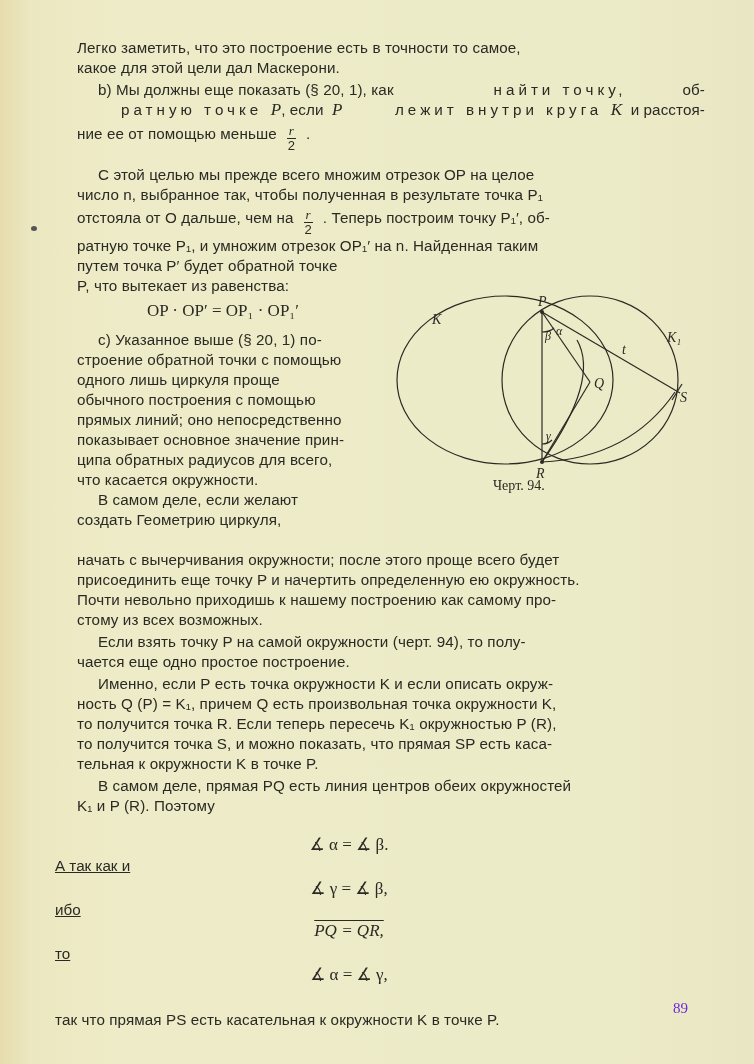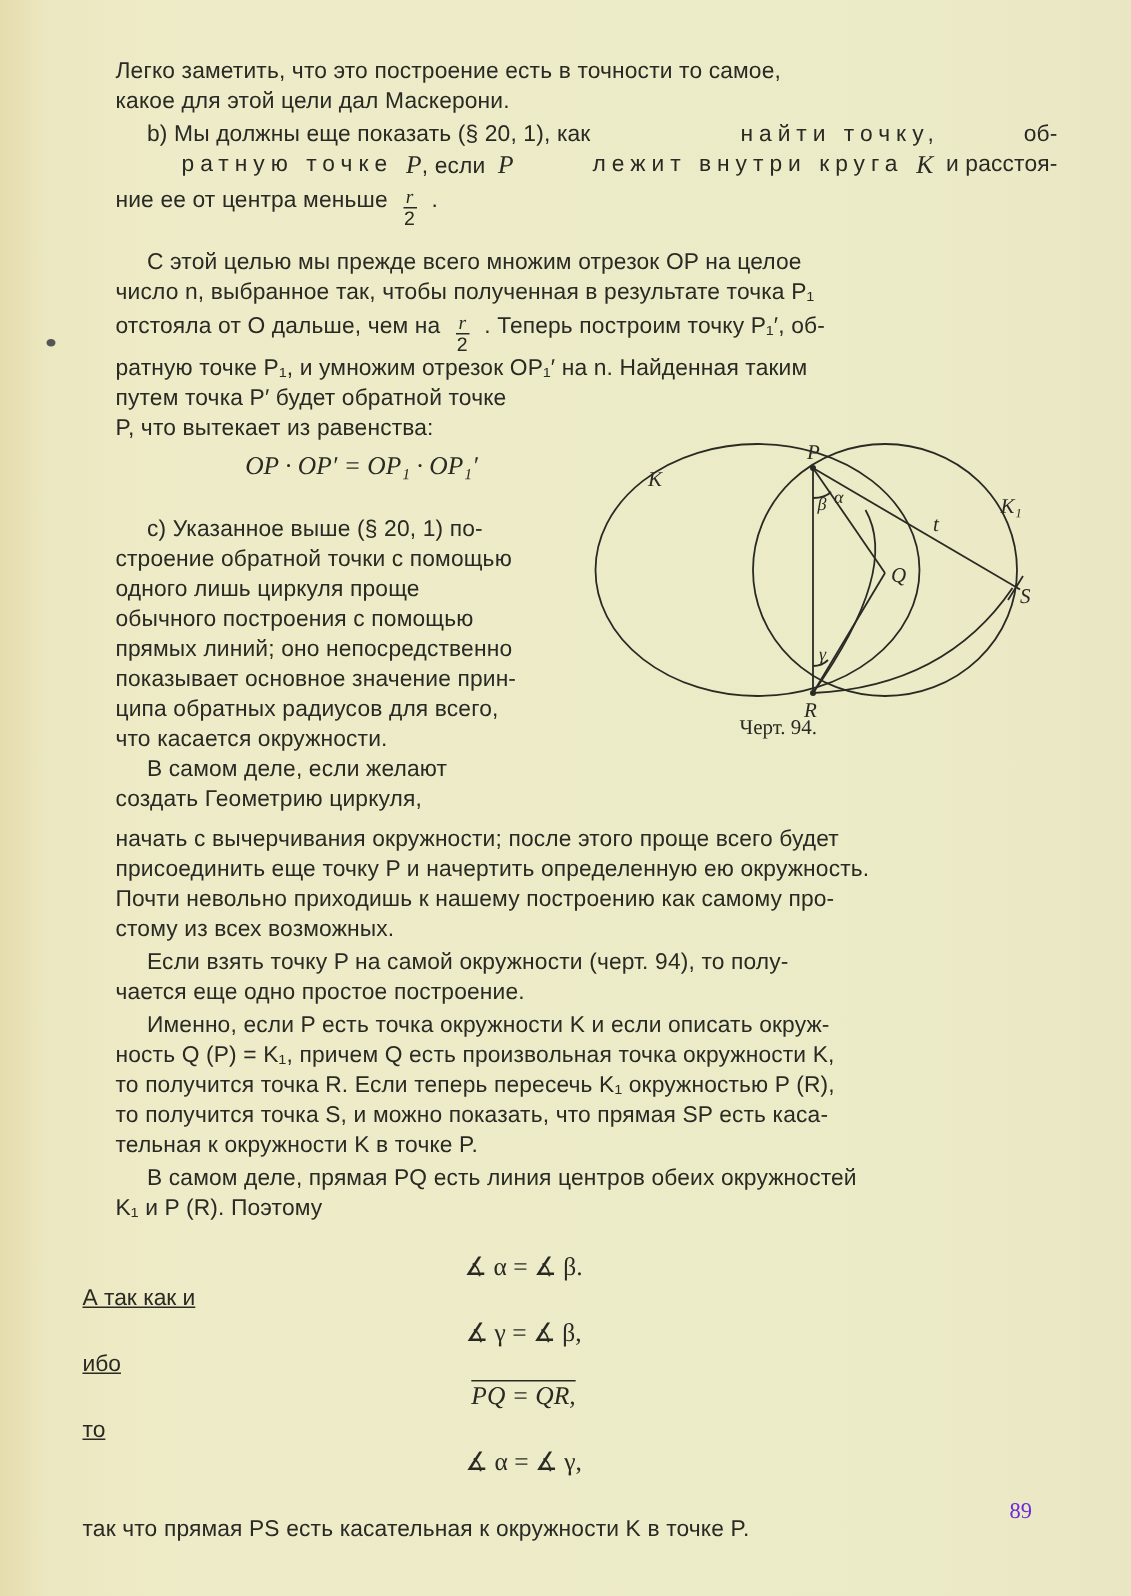--- a/index.html
+++ b/index.html
@@ -10,21 +10,21 @@
     color: #2a2a24;
     position: relative;
   }
   .page { position: absolute; left: 0; top: 0; width: 754px; height: 1064px; }
   .line {
     position: absolute; left: 77px; width: 628px;
     font-size: 15.2px; line-height: 20px; white-space: nowrap;
     display: flex; justify-content: space-between;
     letter-spacing: 0.1px;
   }
-  .line.narrow { width: 300px; margin-top: 13px; }
+  .line.narrow { width: 300px; }
   .line.last { justify-content: flex-start; gap: 6px; }
   .indent { left: 98px; width: 607px; }
   .indent.narrow { width: 279px; }
   .it { font-style: italic; font-family: "Liberation Serif", serif; font-size: 17px; }
   .sp { letter-spacing: 4px; padding-left: 44px; }
   .ol { text-decoration: overline; }
   .frac { display: inline-flex; flex-direction: column; align-items: center; vertical-align: middle; margin: 0 4px; font-size: 13px; line-height: 14px; }
   .frac .num { font-style: italic; font-family: "Liberation Serif", serif; border-bottom: 1px solid #2a2a24; padding: 0 2px; }
   .formula { position: absolute; left: 0; width: 698px; text-align: center; font-family: "Liberation Serif", serif; font-size: 17px; line-height: 22px; }
   .label { position: absolute; left: 55px; font-size: 15.2px; line-height: 20px; text-decoration: underline; }
@@ -54,21 +54,21 @@
   </div>
   <div class="line" style="top:100px">
     <span class="sp">ратную точке</span>
     <span><span class="it">P</span><span>, если</span></span>
     <span class="it">P</span>
     <span class="sp">лежит внутри круга</span>
     <span class="it">K</span>
     <span>и расстоя-</span>
   </div>
   <div class="line last" style="top:124px">
-    <span>ние ее от центра меньше</span>
+    <span>ние ее от помощью меньше</span>
     <span class="frac">
       <span class="num">r</span>
       <span>2</span>
     </span>
     <span>.</span>
   </div>
 
   <div class="line indent" style="top:165px">
     <span>С этой целью мы прежде всего множим отрезок OP на целое</span>
   </div>
@@ -86,21 +86,21 @@
   <div class="line" style="top:236px">
     <span>ратную точке P₁, и умножим отрезок OP₁′ на n. Найденная таким</span>
   </div>
   <div class="line last" style="top:256px">
     <span>путем точка P′ будет обратной точке</span>
   </div>
   <div class="line last" style="top:276px">
     <span>P, что вытекает из равенства:</span>
   </div>
 
-  <div class="formula" style="left:91px;width:300px;top:300px;font-style:italic">
+  <div class="formula" style="left:73px;width:300px;top:300px;">
     <span>OP · OP′ = OP₁ · OP₁′</span>
   </div>
 
   <div class="line indent narrow" style="top:330px">
       <span>с) Указанное выше (§ 20, 1) по-</span>
     </div>
   <div class="line narrow" style="top:350px">
       <span>строение обратной точки с помощью</span>
     </div>
   <div class="line narrow" style="top:370px">

